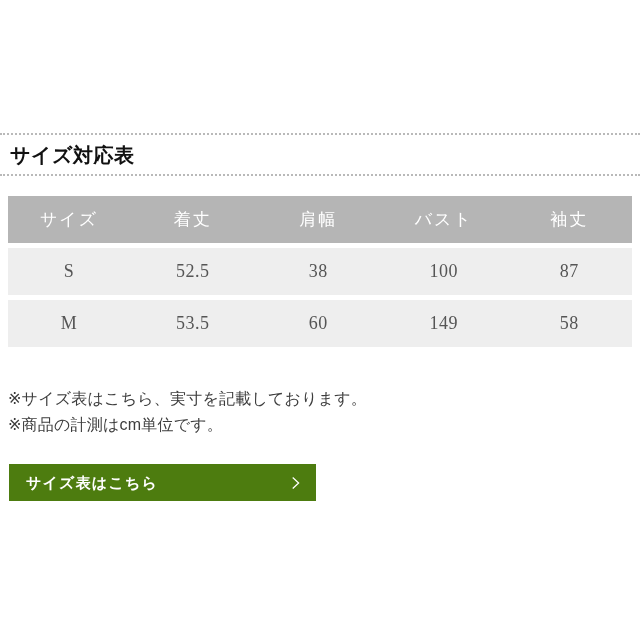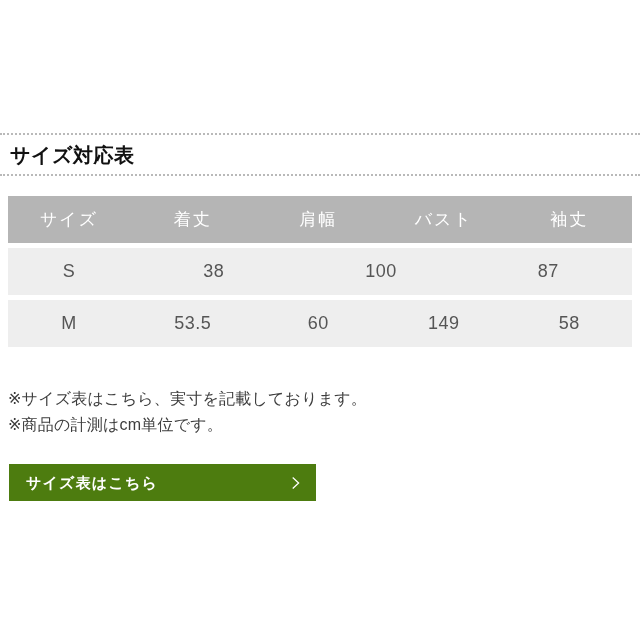--- a/index.html
+++ b/index.html
@@ -68,23 +68,25 @@
     box-sizing: border-box;
     height: 47px;
     font-size: 17px;
     letter-spacing: 1px;
   }
 
   
   .cell.col-size {
     width: 122px;
     flex: 0 0 122px;
+    font-family: Liberation Serif, serif;
   }
   .cell.col-data {
     flex: 1 1 0;
+    font-family: Liberation Serif, serif;
   }
 
   .row.header .cell {
     background: #b5b5b5;
     color: #ffffff;
     font-size: 17px;
     font-weight: normal;
     letter-spacing: 2px;
   }
 
@@ -157,20 +159,21 @@
     <div class="row header">
       <div class="cell col-size">サイズ</div>
       <div class="cell col-data">着丈</div>
       <div class="cell col-data">肩幅</div>
       <div class="cell col-data">バスト</div>
       <div class="cell col-data">袖丈</div>
     </div>
 
     <div class="row body">
       <div class="cell col-size">S</div>
+      <div class="cell col-data">52.5</div>
       <div class="cell col-data">38</div>
       <div class="cell col-data">100</div>
       <div class="cell col-data">87</div>
     </div>
 
     <div class="row body">
       <div class="cell col-size">M</div>
       <div class="cell col-data">53.5</div>
       <div class="cell col-data">60</div>
       <div class="cell col-data">149</div>

